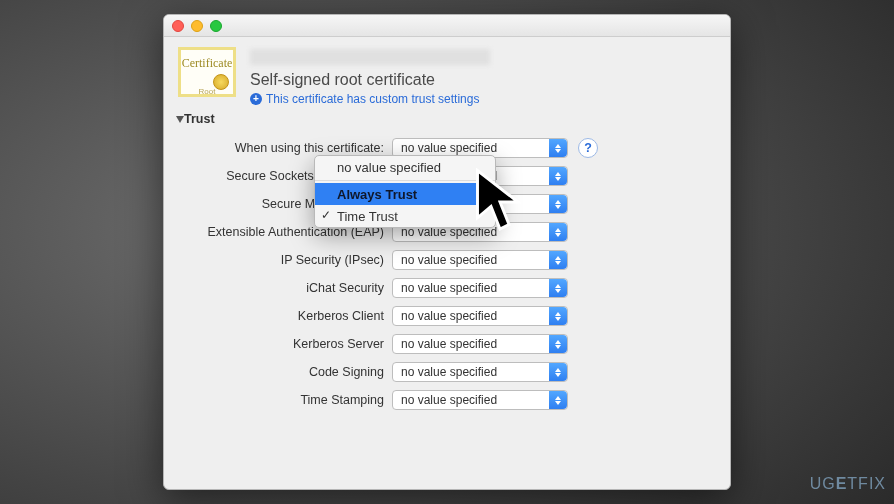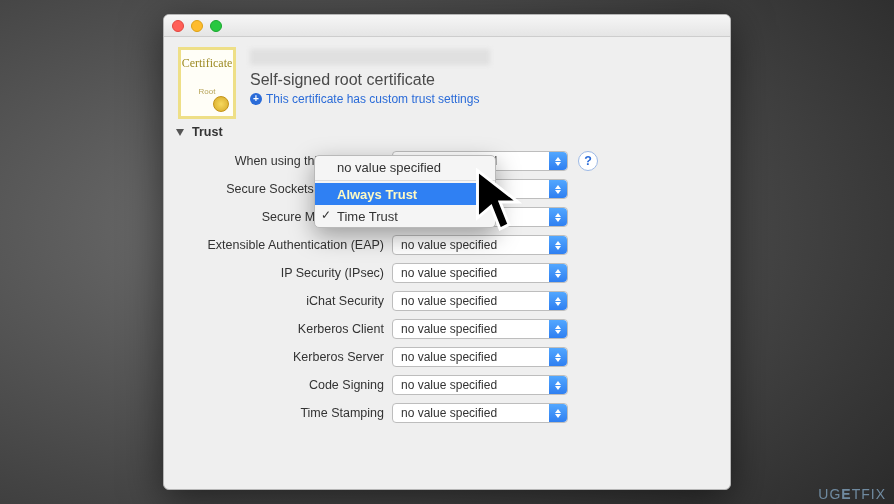--- a/index.html
+++ b/index.html
@@ -43,21 +43,21 @@
       padding-left: 8px;
       gap: 7px;
     }
     .tl-btn { width: 12px; height: 12px; border-radius: 50%; }
     .tl-close { background: #ff5f57; border: 1px solid #e1463f; }
     .tl-min   { background: #febc2e; border: 1px solid #dba116; }
     .tl-max   { background: #28c840; border: 1px solid #1aa72f; }
 
     .header-block { padding: 10px 14px 4px 14px; display: flex; gap: 14px; }
     .cert-icon {
-      width: 58px; height: 72px;
+      width: 58px; height: 50px;
       background: #fffef7;
       border: 3px solid #eedf87;
       position: relative;
       display: flex; flex-direction: column; align-items: center; padding-top: 6px;
     }
     .cert-icon .word { font-family: cursive; font-size: 12px; color: #9d8a23; }
     .cert-icon .root { font-size: 8px; color: #b8a55a; margin-top: 16px; }
     .cert-icon .seal {
       position: absolute; right: 4px; bottom: 4px;
       width: 16px; height: 16px; border-radius: 50%;
@@ -69,21 +69,21 @@
     .sub-line { font-size: 16px; color: #4a4a4a; line-height: 1.5; }
     .custom-trust { color: #2a6bd8; font-size: 12px; display: flex; align-items: center; gap: 4px; }
     .plus-icon {
       width: 12px; height: 12px; border-radius: 50%;
       background: #2a6bd8; color: #fff; display:inline-flex; align-items:center; justify-content:center;
       font-size: 10px; line-height: 1; font-weight: bold;
     }
 
     .trust-header {
       padding: 2px 12px 6px 12px;
-      display: flex; align-items: center; gap: 8px;
+      display: flex; align-items: center; gap: 0;
       font-weight: 600; font-size: 12.5px;
     }
     .disclosure {
       width: 0; height: 0;
       border-left: 4px solid transparent;
       border-right: 4px solid transparent;
       border-top: 7px solid #555;
       display: inline-block;
     }
 
@@ -148,31 +148,31 @@
       display:flex;align-items:center;
       padding-left: 22px;
       font-size: 13px;
       position: relative;
     }
     .dropdown .item .check {
       position:absolute; left:6px; top:3px;
       font-size: 12px;
     }
     .dropdown .sep { height: 1px; background: #dcdcdc; margin: 2px 0; }
-    .dropdown .item.highlight { background: #2f80f3; color:#fef9c3; font-weight:600; }
+    .dropdown .item.highlight { background: #2f80f3; color:#0f172a; font-weight:600; }
 
     
     .big-cursor {
       position:absolute; left: 482px; top: 179px; z-index:30;
       transform: scale(1.5);
     }
 
     .watermark {
-      position:absolute; right: 8px; bottom: 2px;
-      color:#6f8aa0; font-size: 14px; font-weight:300;
+      position:absolute; right: 8px; bottom: 11px;
+      color:#6f8aa0; font-size: 16px; font-weight:300;
       letter-spacing: 1px;
     }
     .watermark b { font-weight: 600; }
   </style>
 </head>
 <body>
 
 <div class="stage">
   <div class="mac-window">
     <div class="titlebar">

